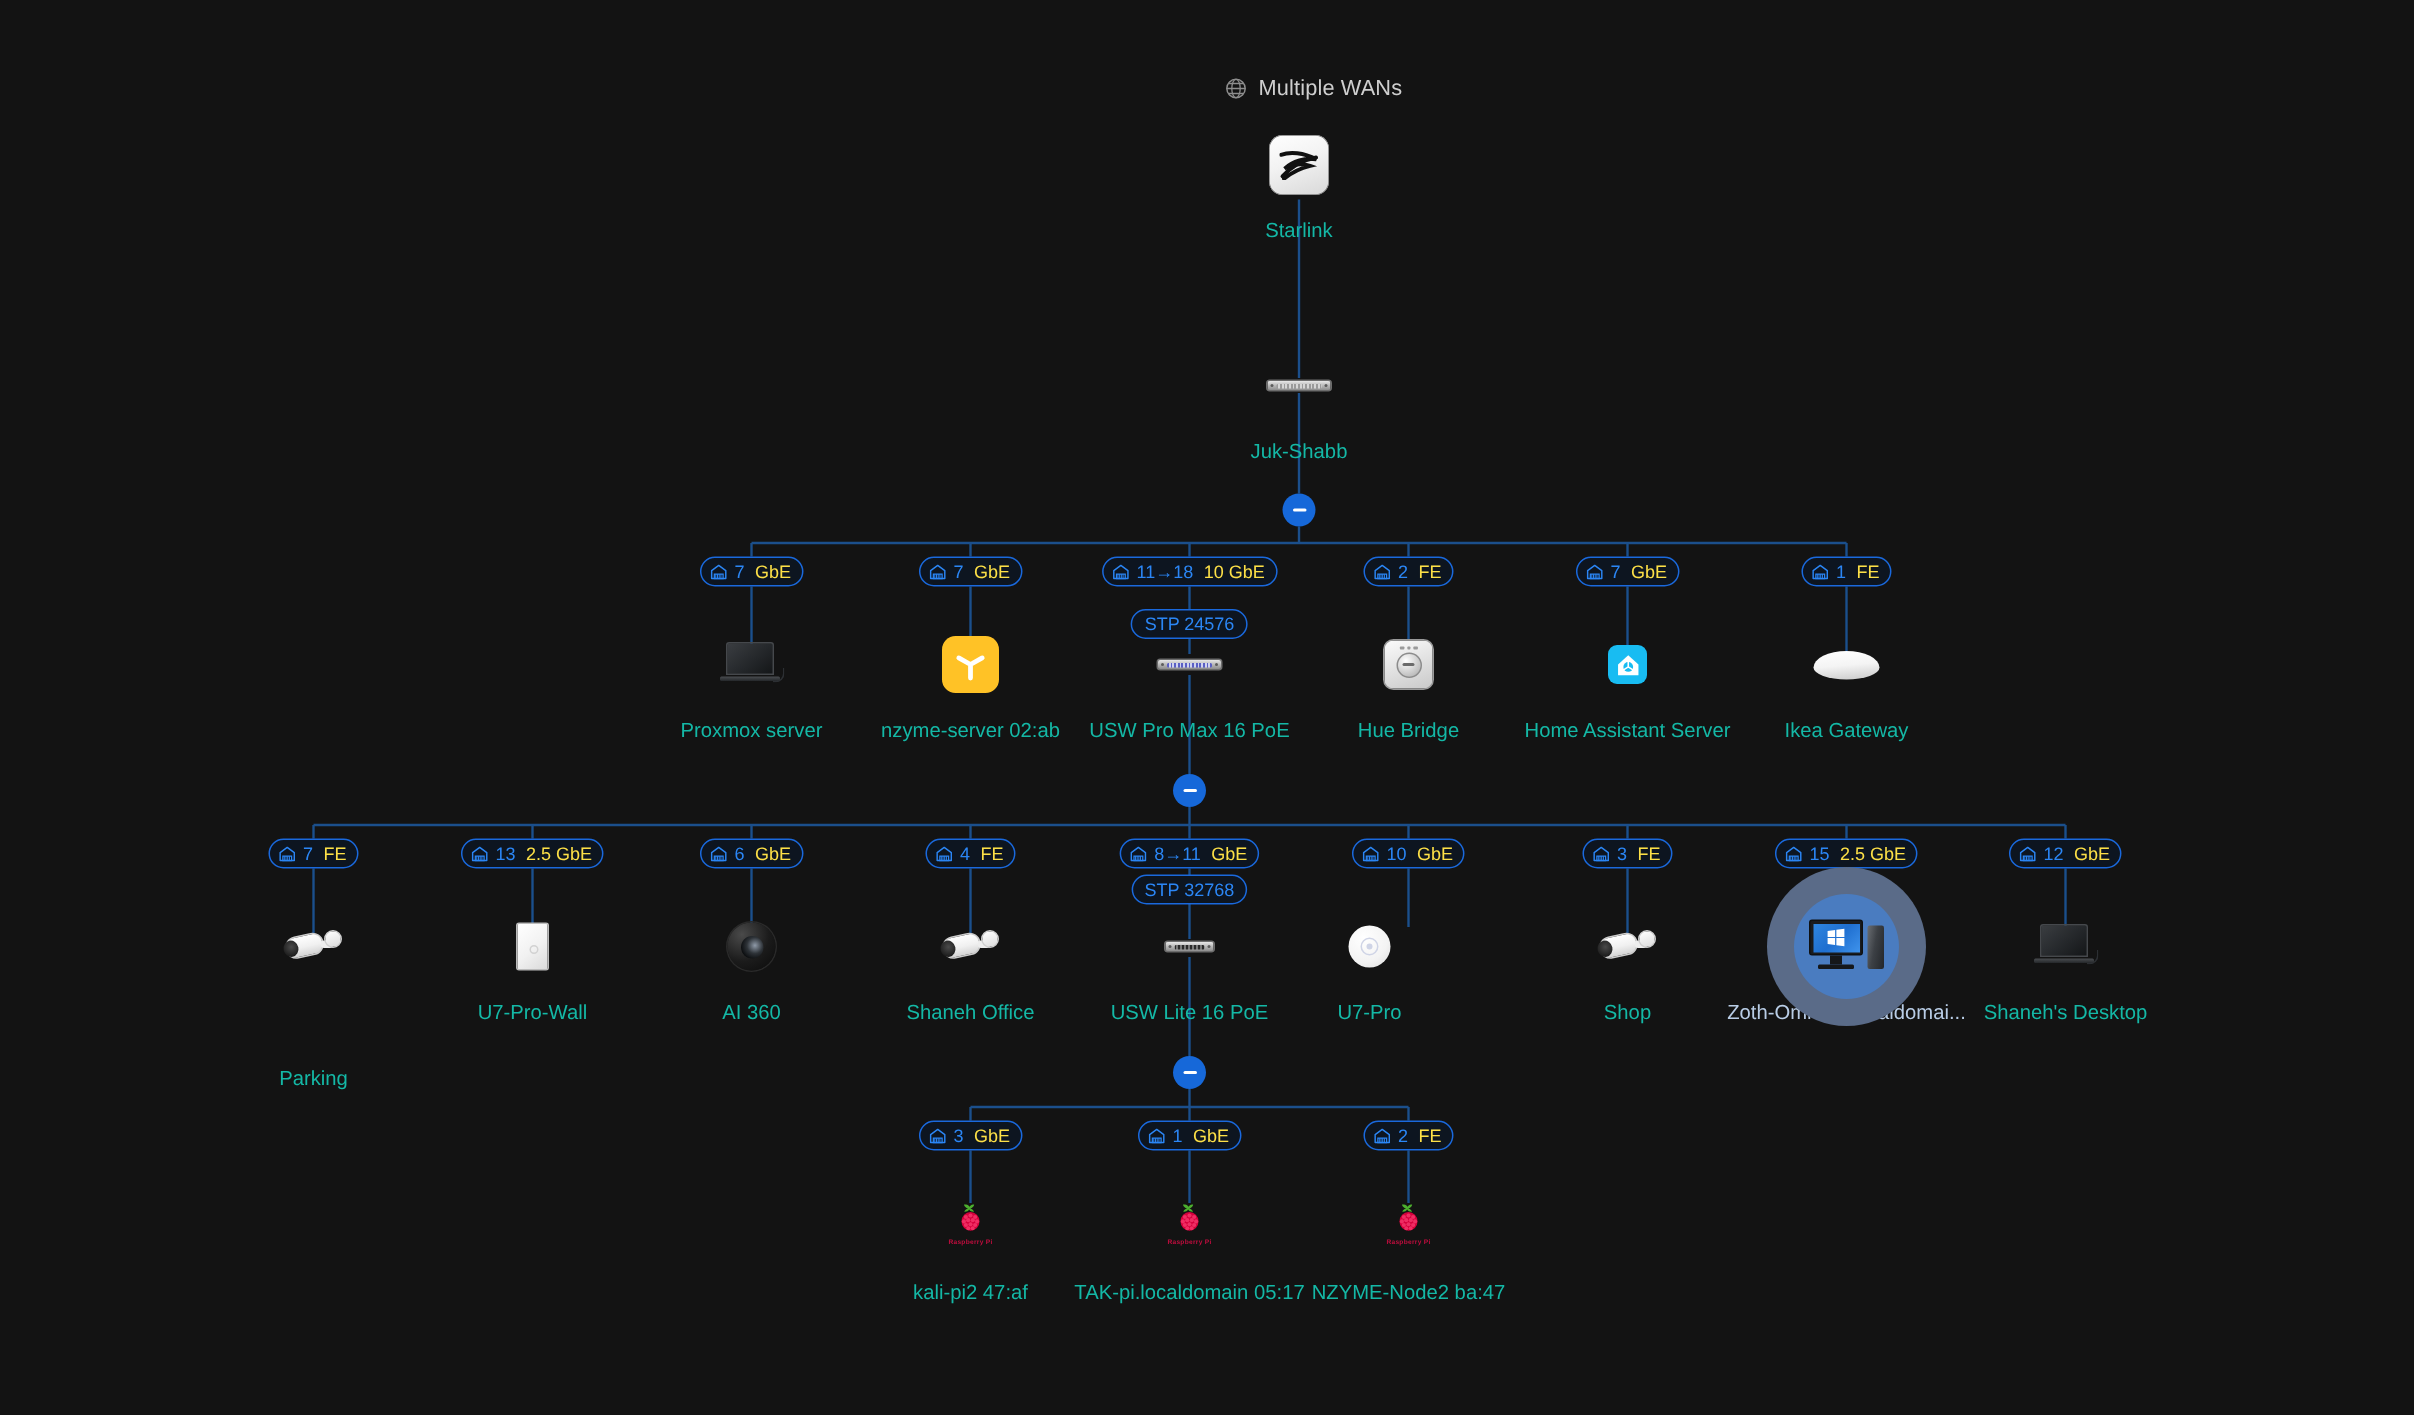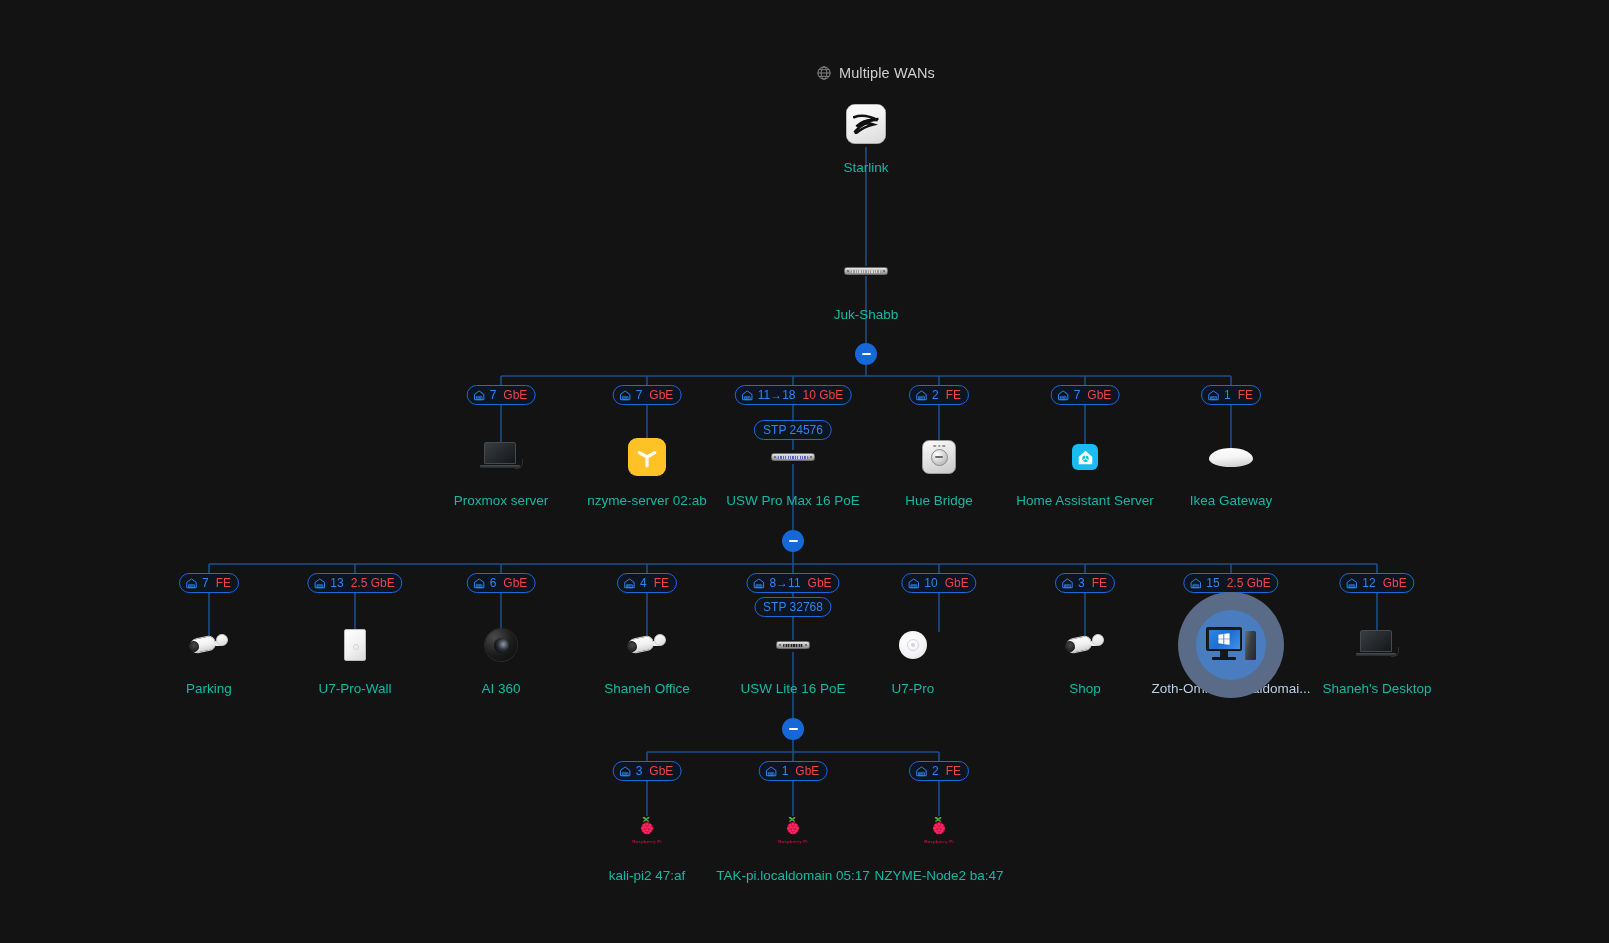--- a/index.html
+++ b/index.html
@@ -8,21 +8,20 @@
     background: #131313;
     width: 1609px; height: 943px;
     overflow: hidden;
     font-family: "Liberation Sans", sans-serif;
   }
   #topology {
     position: relative;
     width: 1609px;
     height: 880px;
     background: #131313;
-    margin-top: 14px;
   }
   
   #edges {
     position: absolute;
     left: 0; top: 0;
     width: 1609px; height: 943px;
     pointer-events: none;
   }
   
   .wan-header {
@@ -99,21 +98,21 @@
     border-radius: 11px;
     background: #0d1520;
     padding: 1px 7px 1px 5px;
     height: 20px;
     color: #2b86f5;
     font-size: 12px;
     line-height: 1;
   }
   .badge .port-icon { width: 13px; height: 13px; display: block; flex: none; }
   .badge .ptxt { color: #2b86f5; font-size: 12px; }
-  .badge .pspeed { color: #ef4444; font-size: 12px; margin-left: 3px; }
+  .badge .pspeed { color: #fde047; font-size: 12px; margin-left: 3px; }
   .badge.stp { padding: 1px 8px; justify-content: center; }
 
   
   .collapse-btn {
     position: absolute;
     width: 22px; height: 22px;
     margin-left: -11px; margin-top: -11px;
     border-radius: 50%;
     background: #1668d9;
     display: flex;
@@ -662,21 +661,21 @@
         <div class="name">Home Assistant Server</div>
       </div>
       <div class="node" style="left: 1231px; top: 415px;">
         <div class="icon-wrap">
           <span class="icon-img">
             <div class="ikea"></div>
           </span>
         </div>
         <div class="name">Ikea Gateway</div>
       </div>
-      <div class="node" style="left: 209px; top: 603px;">
+      <div class="node" style="left: 209px; top: 603px; gap: 44px;">
         <div class="icon-wrap">
           <span class="icon-img">
             <div class="cam">
               <span class="body"></span>
               <span class="lens"></span>
               <span class="arm"></span>
               <span class="mount"></span>
             </div>
           </span>
         </div>

